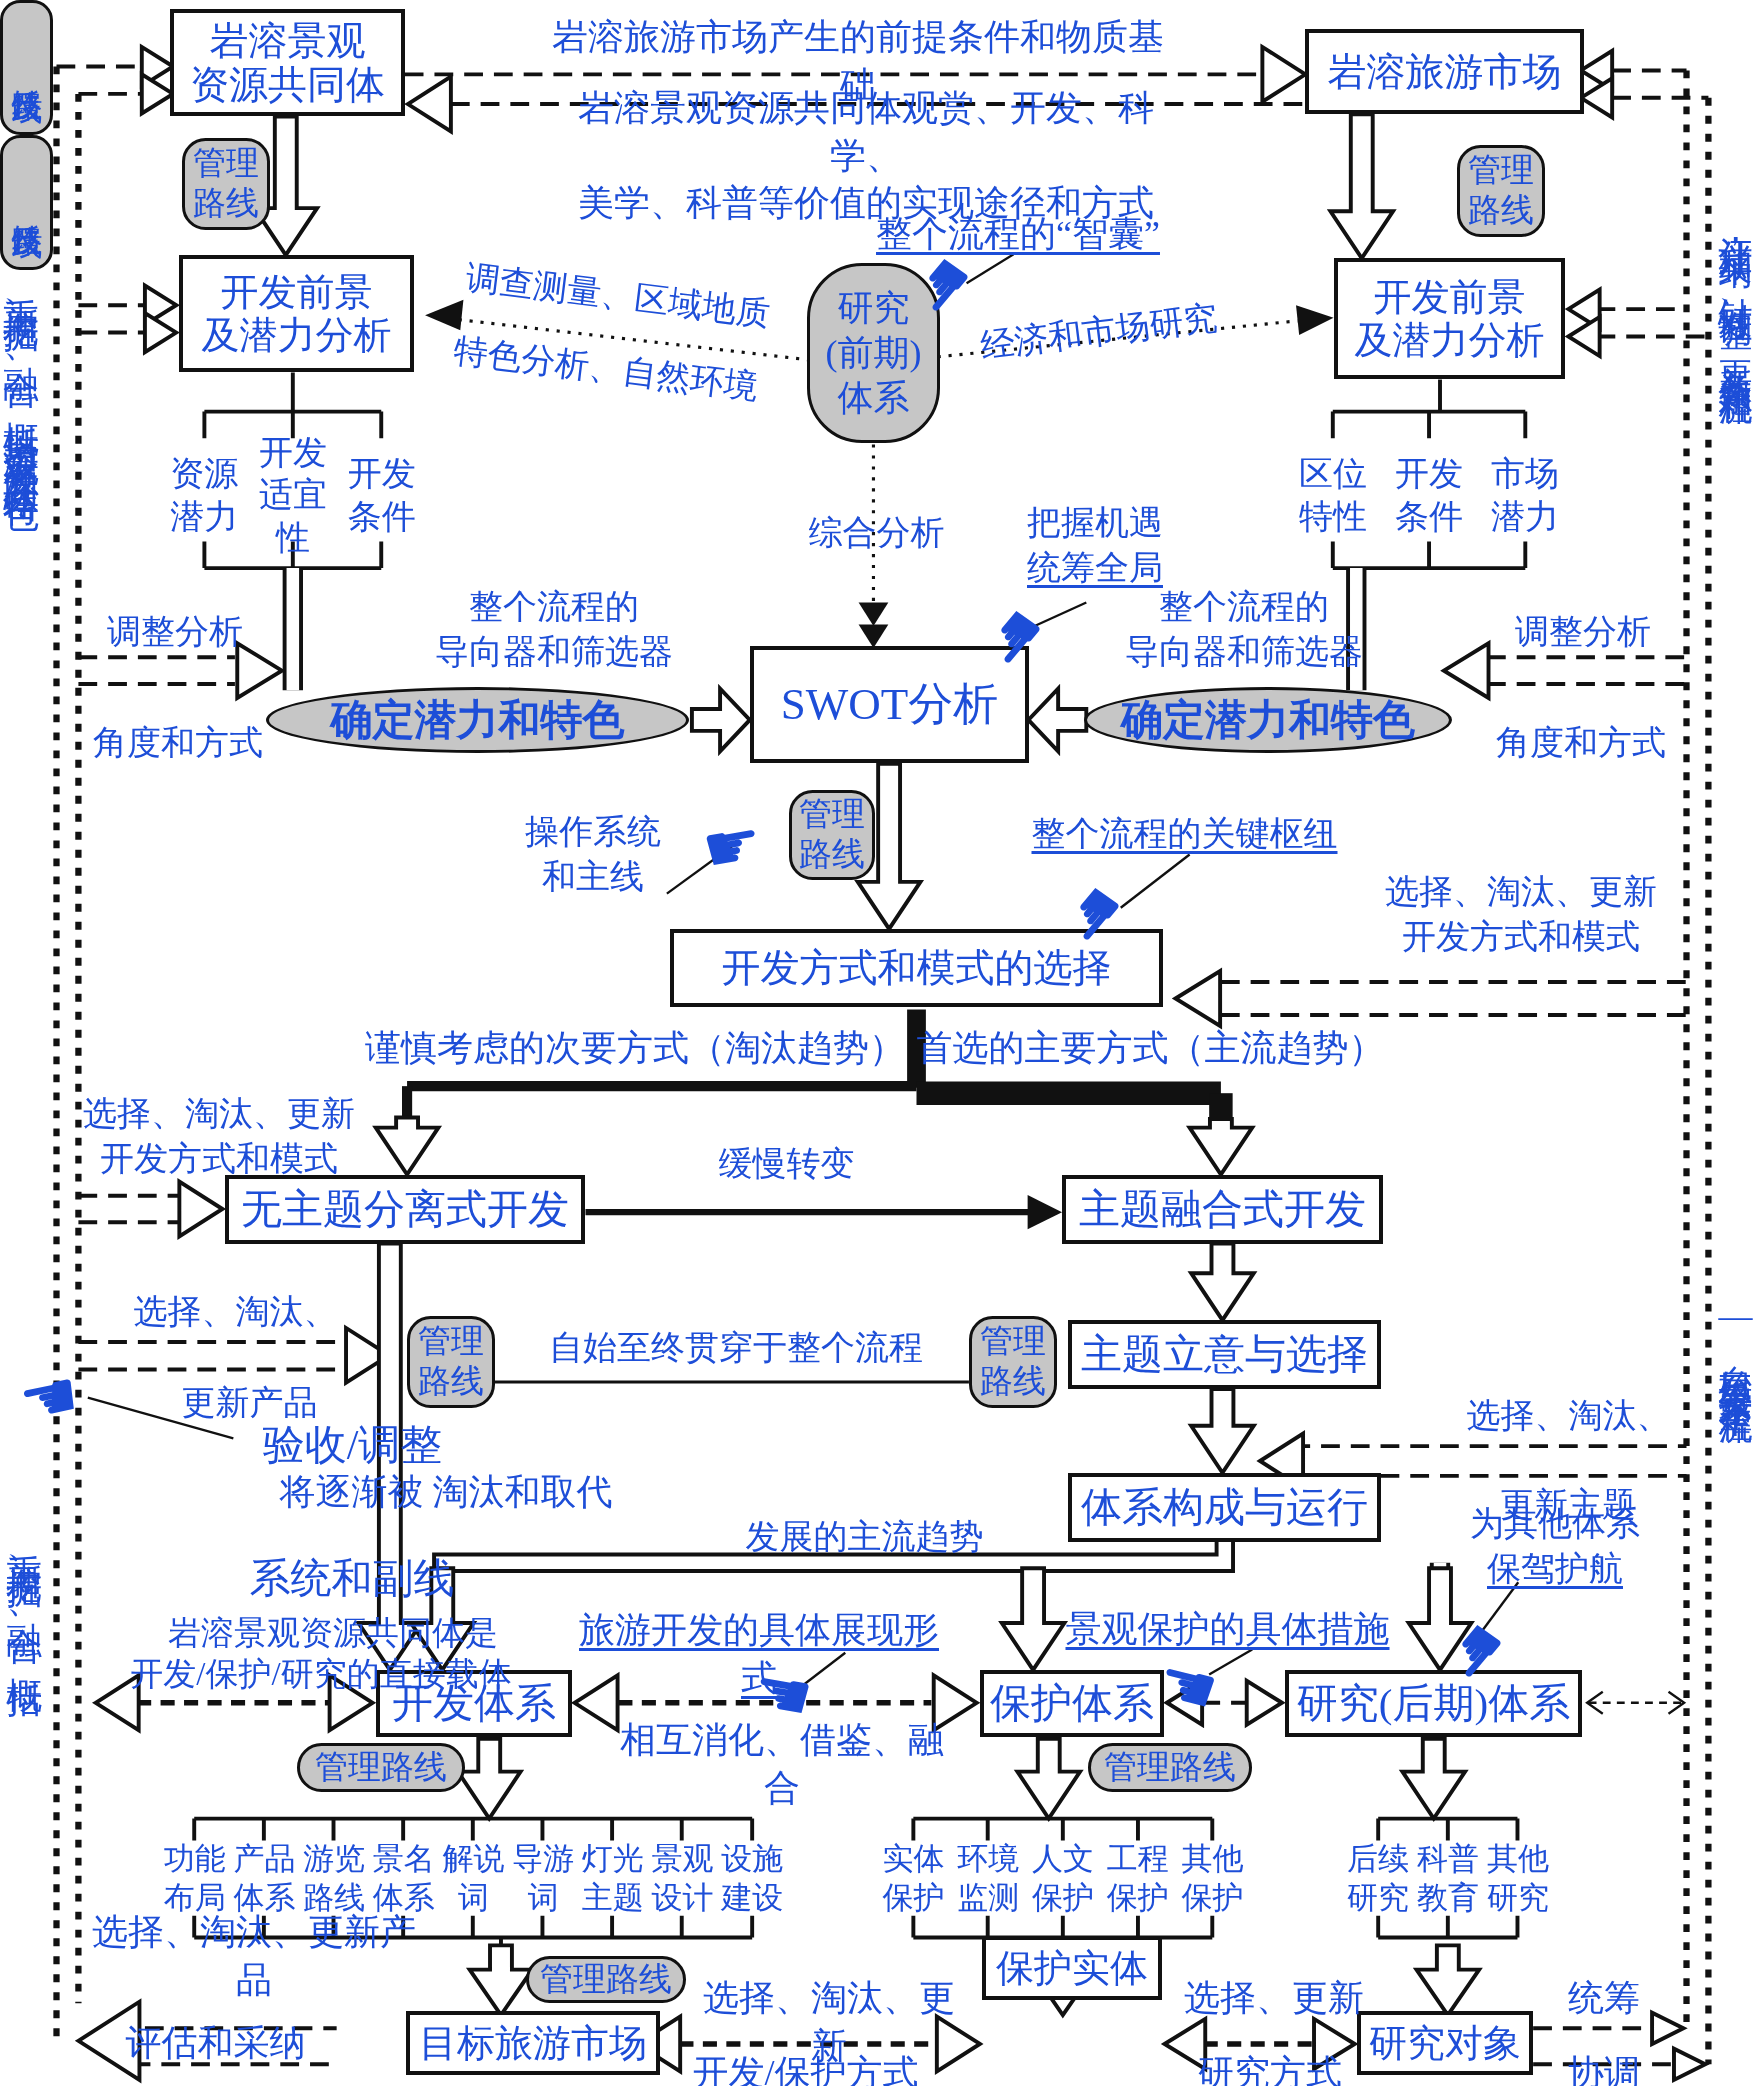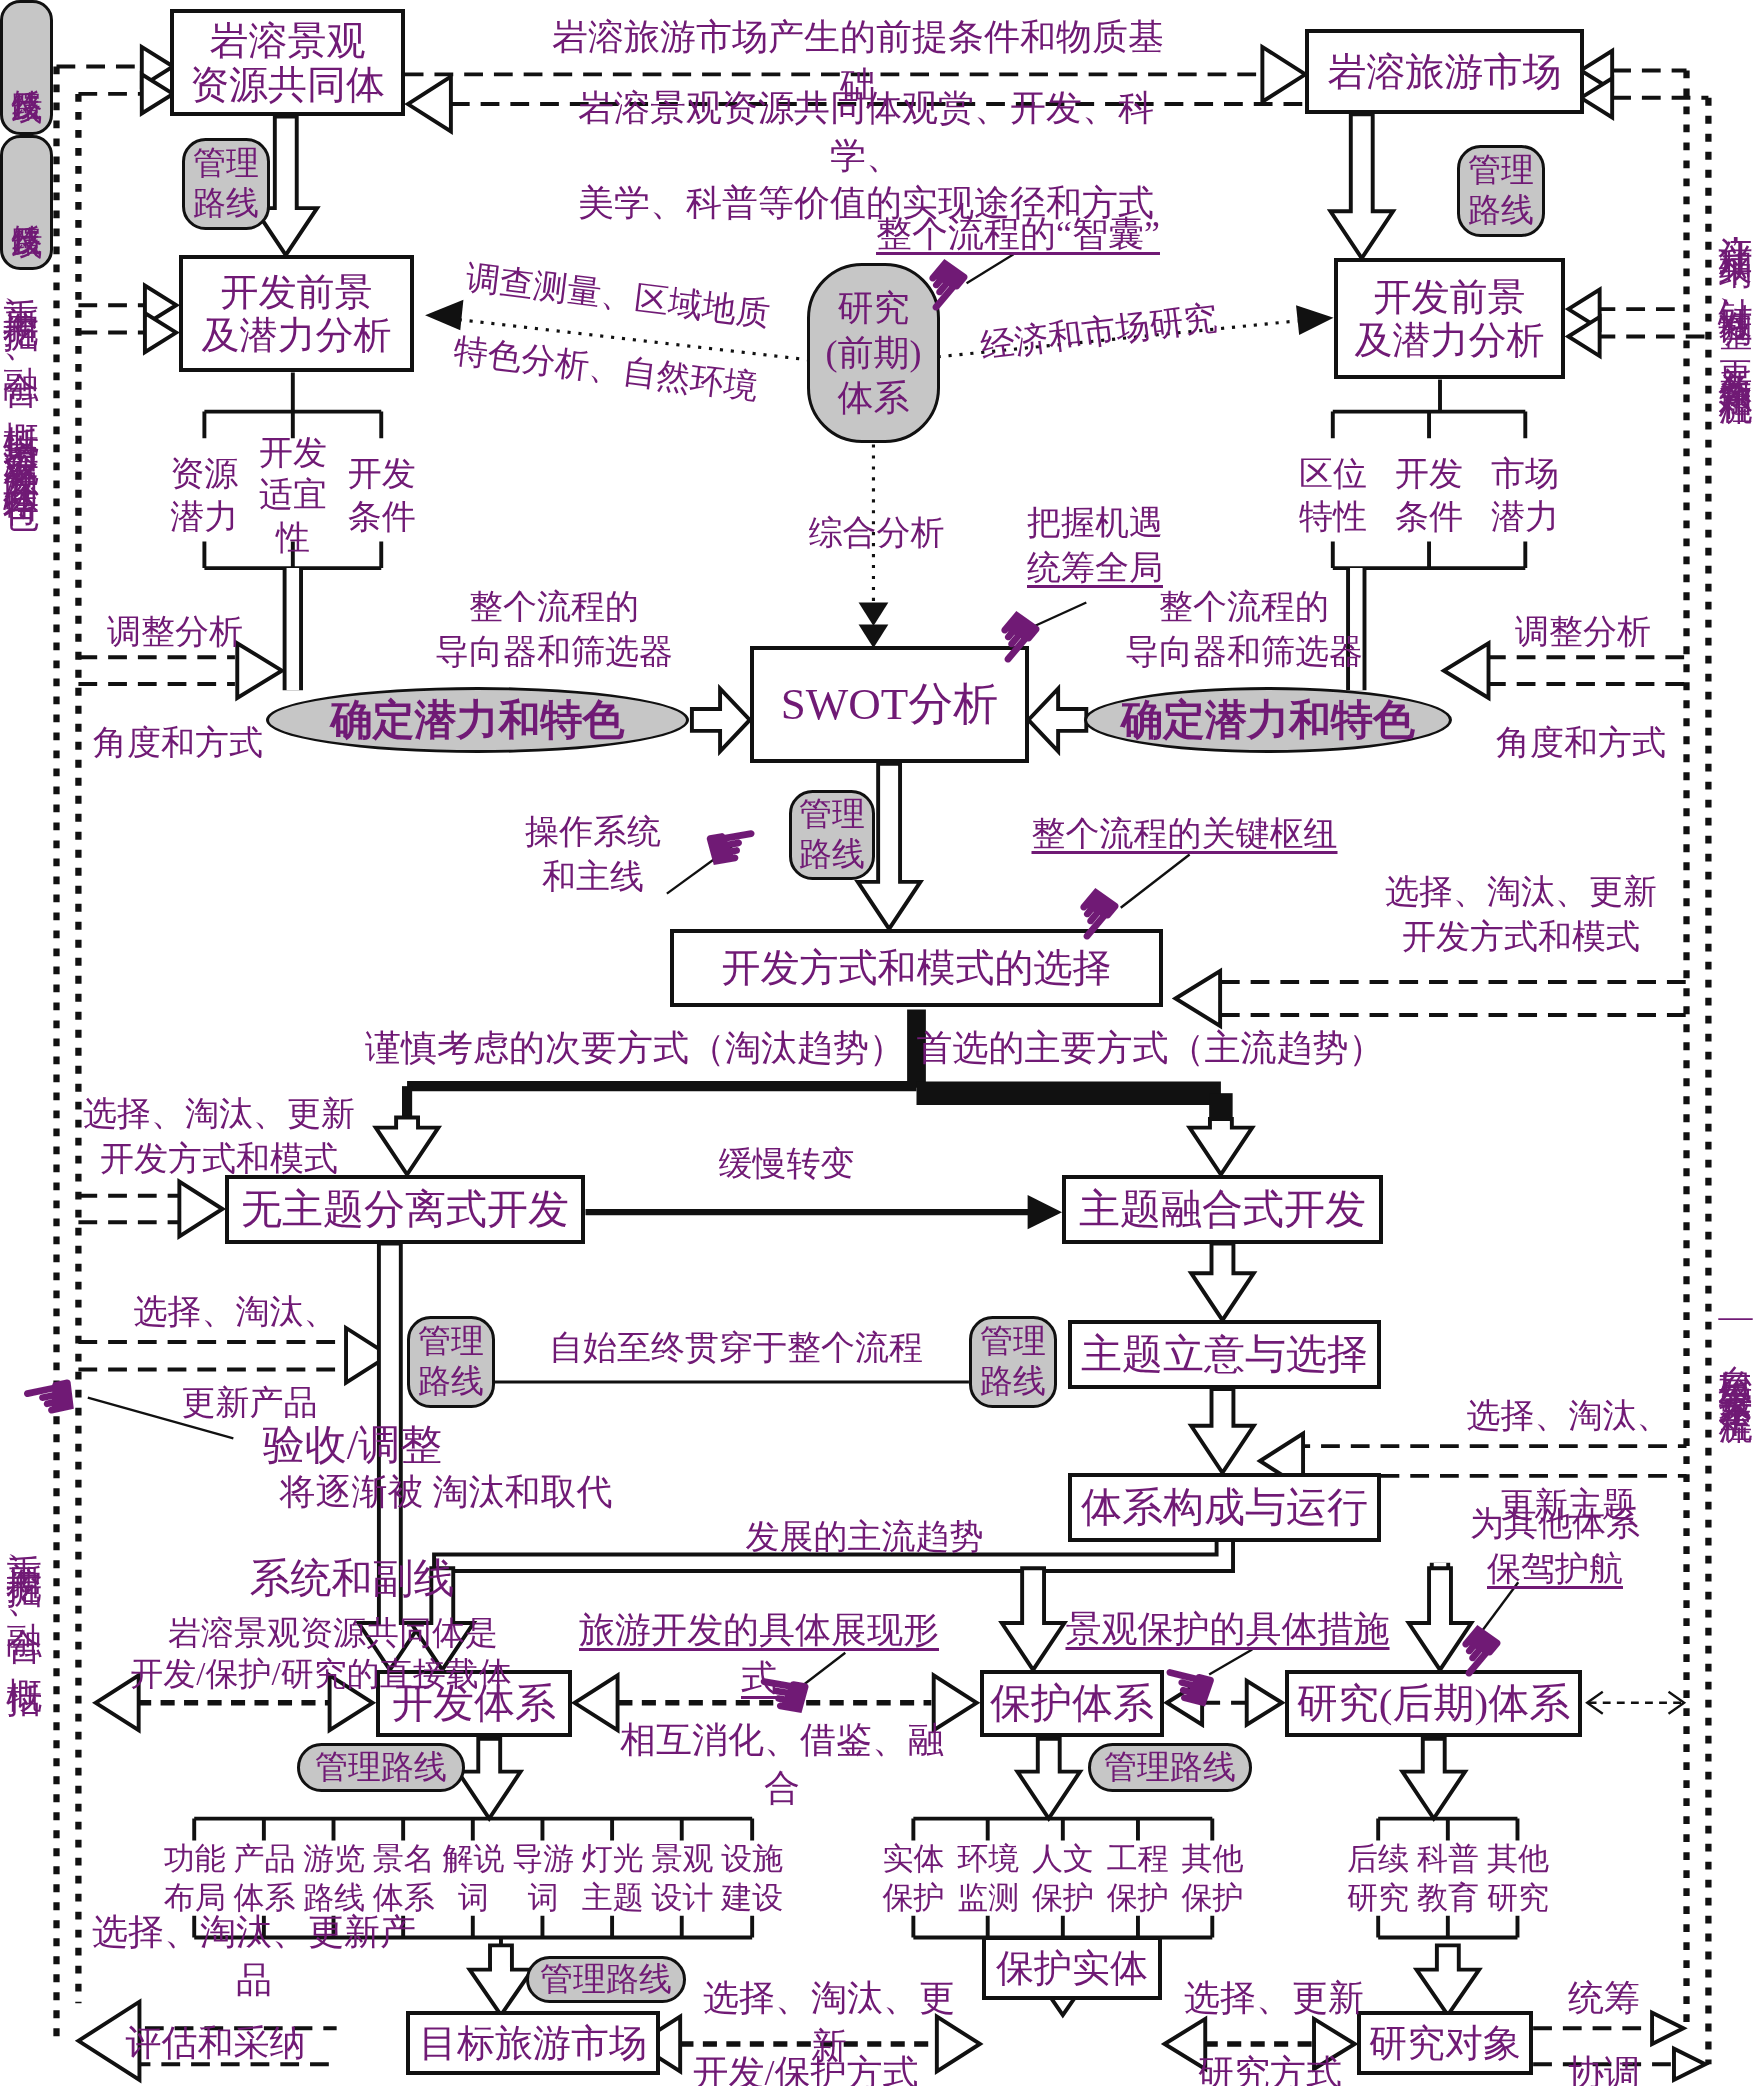--- a/index.html
+++ b/index.html
@@ -1,17 +1,17 @@
 <!DOCTYPE html>
 <html style="font-size:12.5px"><head>
 <meta charset="utf-8">
 <style>
   html,body{margin:0;padding:0;background:#fff;}
   .stage{position:relative;width:1761px;height:2087px;background:#fff;overflow:hidden;
-         font-family:"Liberation Serif","DejaVu Serif",serif;color:#701a75;}
+         font-family:"Liberation Serif","DejaVu Serif",serif;color:#1d4ed8;}
   svg.wires{position:absolute;left:0;top:0;z-index:1;}
   .sl{stroke:#111;stroke-width:5;fill:none}
   .s4{stroke:#111;stroke-width:4;fill:none}
   .s3{stroke:#111;stroke-width:3;fill:none}
   .d5{stroke:#111;stroke-width:5;fill:none;stroke-dasharray:24 14}
   .d7{stroke:#111;stroke-width:7;fill:none;stroke-dasharray:18 12}
   .d3{stroke:#111;stroke-width:3;fill:none;stroke-dasharray:10 8}
   .vd{stroke:#111;stroke-width:8;fill:none;stroke-dasharray:10 13}
   .dot{stroke:#111;stroke-width:4;fill:none;stroke-dasharray:4 10}
   .tubb{stroke:#111;stroke-width:26;fill:none}

